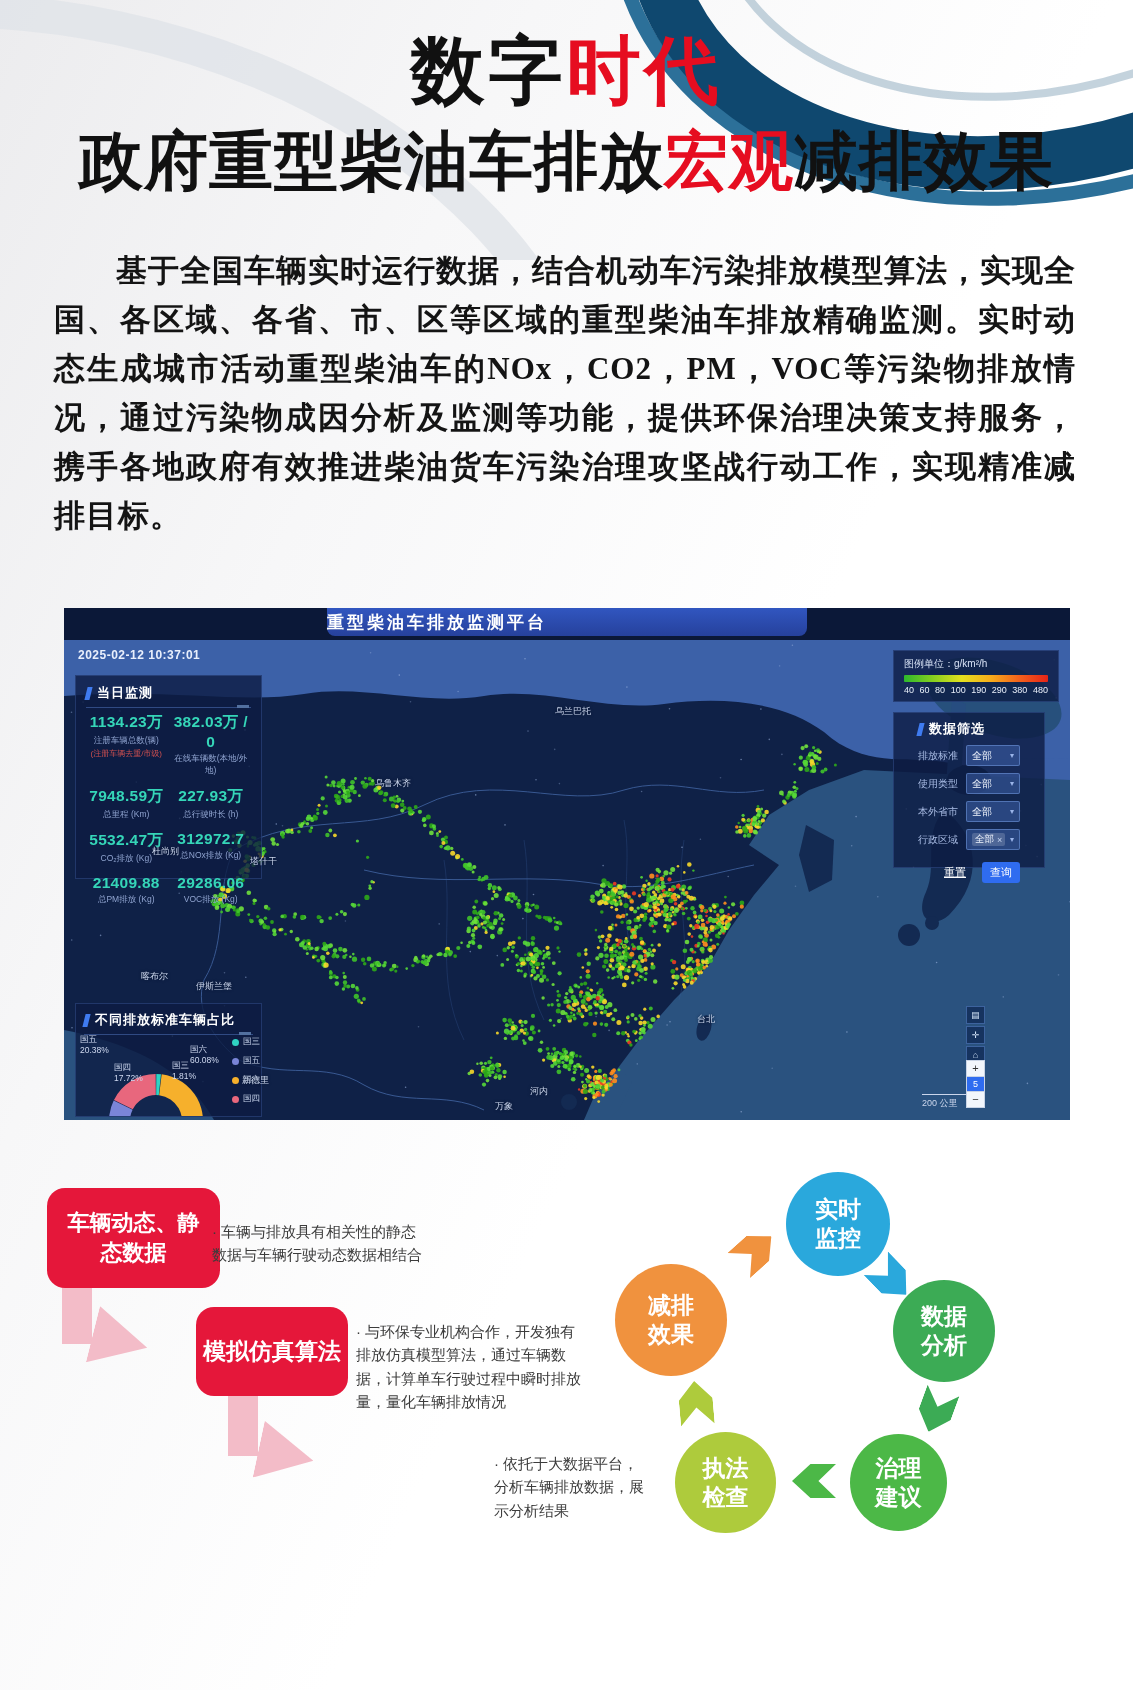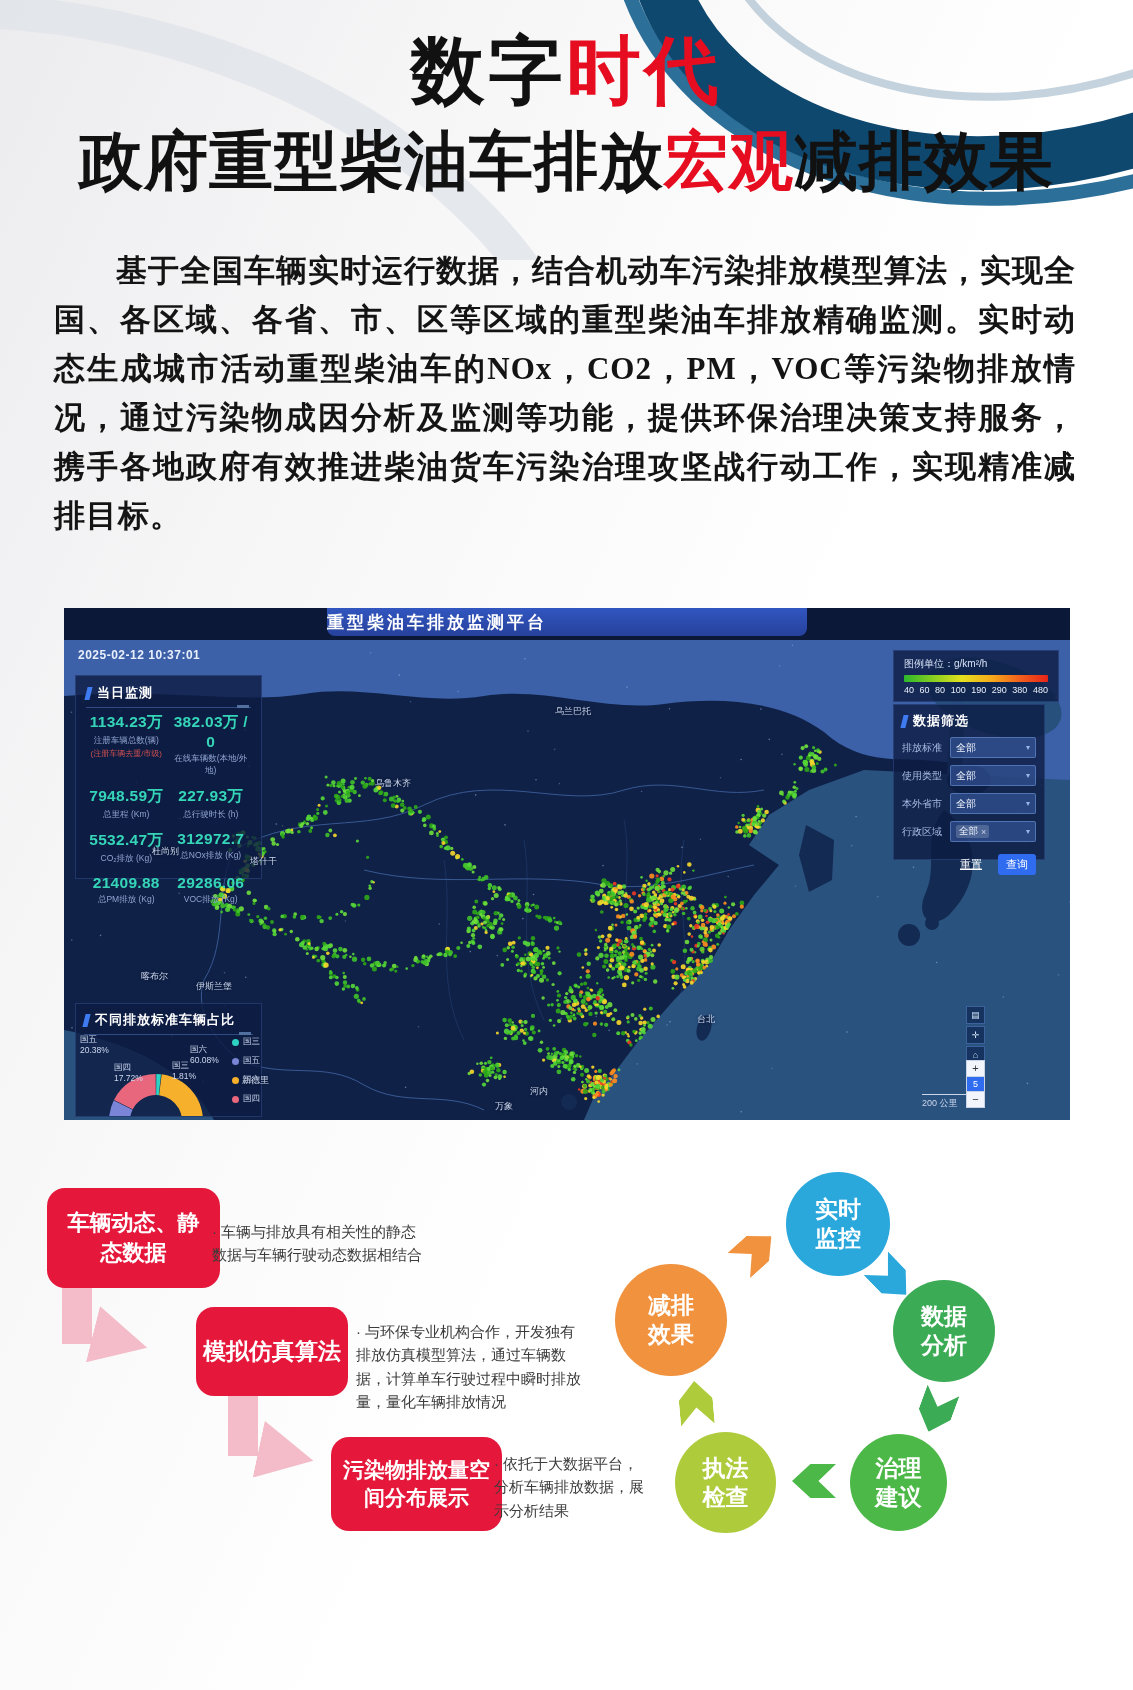--- a/index.html
+++ b/index.html
@@ -38,21 +38,21 @@
   .stat .v{color:#35d6b8;font-size:15.5px;font-weight:700;letter-spacing:.3px;}
   .stat .l{color:#8fa3cf;font-size:8.5px;margin-top:2px;}
   .stat .s{color:#d05050;font-size:8px;margin-top:1px;min-height:1px;}
   
   .panel-legend{left:829px;top:42px;width:166px;height:52px;padding:6px 10px;}
   .legend-unit{color:#d7e2f5;font-size:10px;}
   .legend-bar{height:7px;margin-top:4px;border-radius:1px;
     background:linear-gradient(90deg,#2db82d,#86cf1f,#e3e01e,#f6ad1b,#f3611c,#e62418);}
   .legend-ticks{display:flex;justify-content:space-between;color:#eaf0fb;font-size:9px;margin-top:3px;}
   
-  .panel-filter{left:829px;top:96px;width:152px;height:156px;padding:7px 8px;}
+  .panel-filter{left:829px;top:104px;width:152px;height:156px;padding:7px 24px;}
   .frow{display:flex;align-items:center;margin-top:7px;}
   .frow .fl{color:#a9bce4;font-size:10px;width:48px;flex:none;}
   .fsel{flex:1;height:19px;background:rgba(72,110,190,.45);border:1px solid rgba(120,160,230,.5);
     border-radius:2px;display:flex;align-items:center;padding:0 5px;cursor:pointer;}
   .fsel .fv{color:#eef3fc;font-size:10px;flex:1;}
   .fsel .chev{color:#9ab4e8;font-size:8px;}
   .ftag{background:rgba(255,255,255,.18);border-radius:2px;padding:0 3px;color:#eef3fc;font-size:9.5px;margin-right:auto;display:flex;align-items:center;gap:3px;}
   .ftag .x{color:#c3d2ef;font-size:9px;cursor:pointer;}
   .fbtns{display:flex;justify-content:flex-end;align-items:center;gap:10px;margin-top:12px;}
   .breset{color:#fff;font-size:11px;text-decoration:underline;background:none;border:none;cursor:pointer;}
@@ -2116,21 +2116,20 @@
   <div class="fbox" style="left: 47px; top: 1188px; width: 153px; height: 100px; font-size: 22px; padding: 0px 10px; background: rgb(229, 23, 58);">车辆动态、静态数据</div>
   <div class="connbar" style="left:62px;top:1286px;width:30px;height:58px;"></div>
   <div class="conntri" style="left:92px;top:1312px;width:56px;height:58px;transform:rotate(14deg);"></div>
   <div class="fnote" style="left:212px;top:1220px;width:212px;"><span class="bdot">·</span><span>车辆与排放具有相关性的静态数据与车辆行驶动态数据相结合</span></div>
 
   <div class="fbox" style="left: 196px; top: 1307px; width: 152px; height: 89px; font-size: 23px; background: rgb(229, 23, 58);">模拟仿真算法</div>
   <div class="connbar" style="left:228px;top:1394px;width:30px;height:62px;"></div>
   <div class="conntri" style="left:258px;top:1426px;width:56px;height:58px;transform:rotate(12deg);"></div>
   <div class="fnote" style="left:356px;top:1320px;width:232px;"><span class="bdot">·</span><span>与环保专业机构合作，开发独有排放仿真模型算法，通过车辆数据，计算单车行驶过程中瞬时排放量，量化车辆排放情况</span></div>
 
-  <div class="fbox" style="left: 331px; top: 1437px; width: 151px; height: 94px; font-size: 21px; padding: 0px 10px; background: rgb(229, 23, 58);">污染物排放量空间分布展示</div>
   <div class="fnote" style="left:494px;top:1452px;width:150px;"><span class="bdot">·</span><span>依托于大数据平台，分析车辆排放数据，展示分析结果</span></div>
 
   <div class="circle" style="left: 786px; top: 1172px; width: 104px; height: 104px; background: rgb(42, 168, 220);">
       <span>实时监控</span>
     </div>
   <div class="circle" style="left: 893px; top: 1280px; width: 102px; height: 102px; background: rgb(60, 171, 85);">
       <span>数据分析</span>
     </div>
   <div class="circle" style="left: 850px; top: 1434px; width: 97px; height: 97px; background: rgb(76, 184, 71);">
       <span>治理建议</span>

